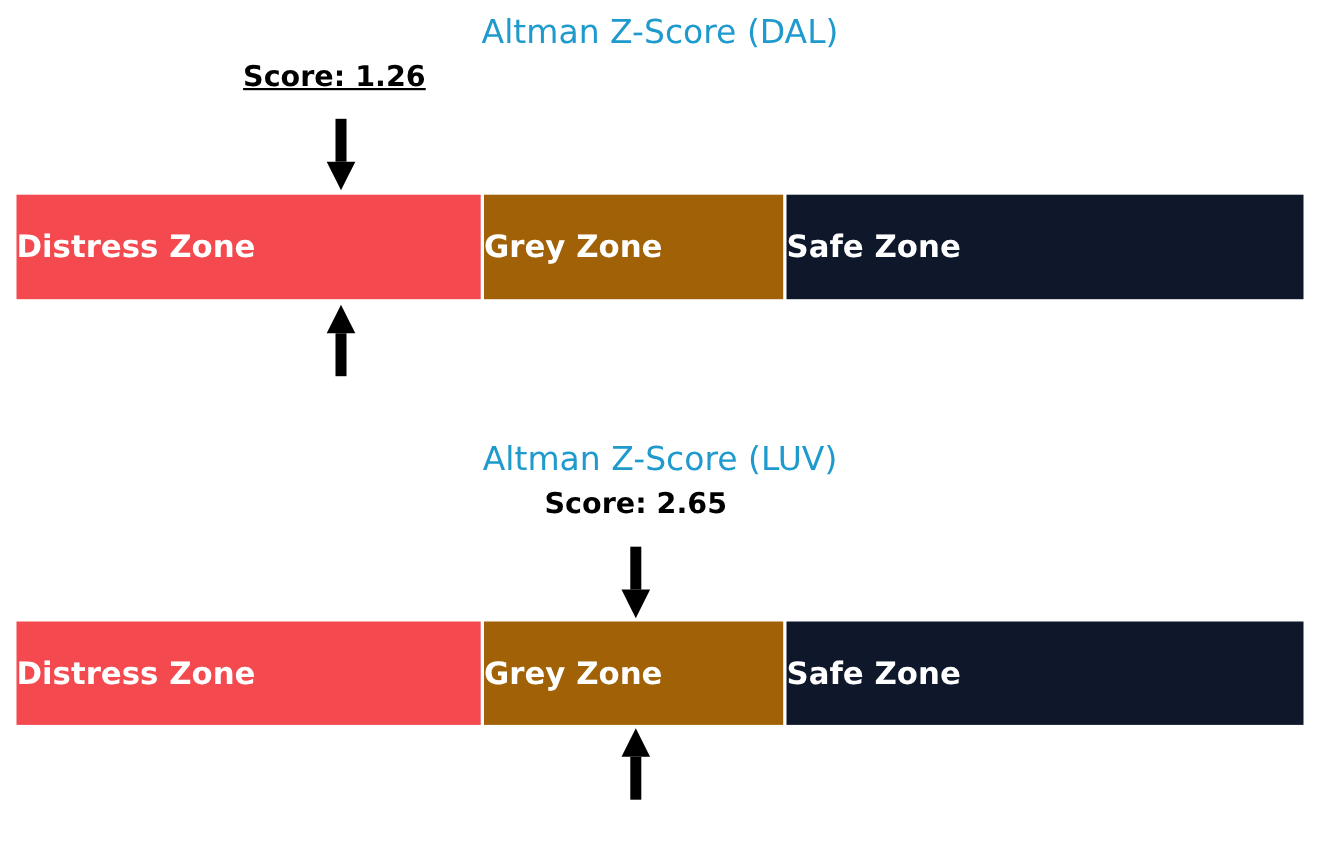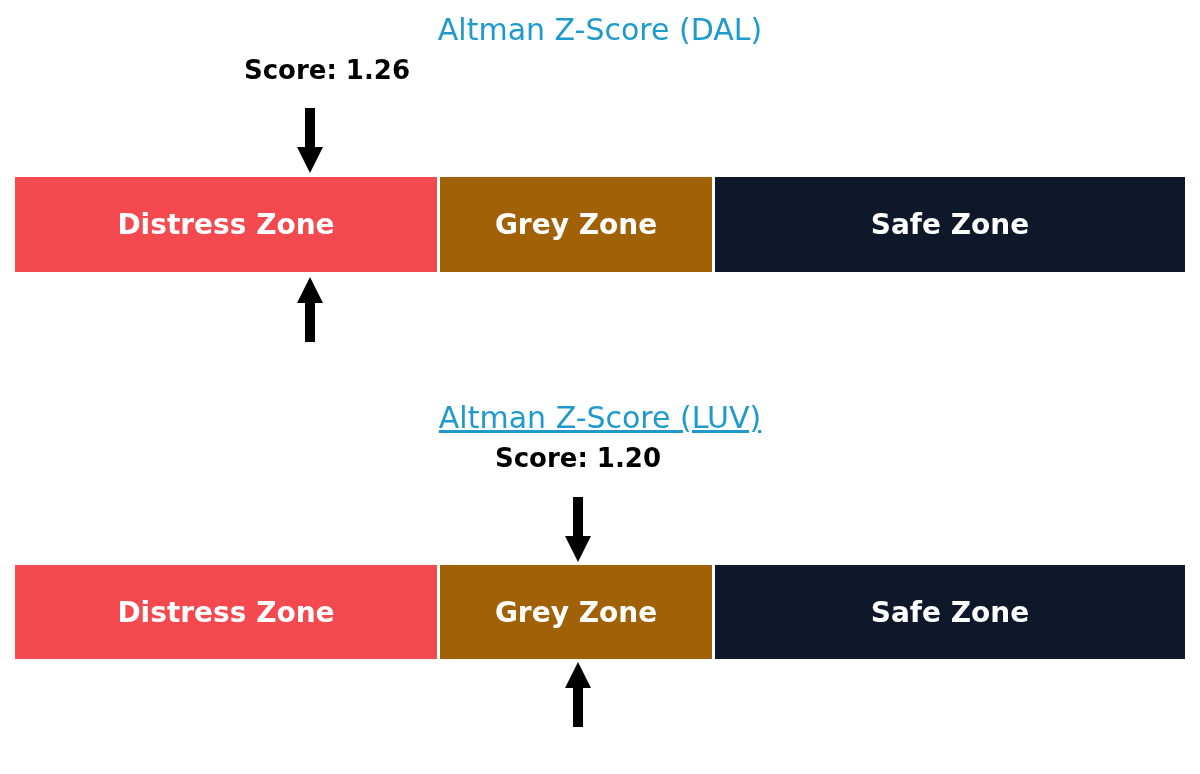--- a/index.html
+++ b/index.html
@@ -38,21 +38,21 @@
   .zone-bar {
     position: absolute;
     left: 15px;
     width: 1170px;
     display: flex;
     column-gap: 3px;
   }
   .zone {
     display: flex;
     align-items: center;
-    justify-content: center;
+    justify-content: flex-start;
     color: #ffffff;
     font-size: 28px;
     font-weight: bold;
     white-space: nowrap;
   }
   .zone-distress { width: 422px; background: #f4494f; }
   .zone-grey     { width: 272px; background: #a16207; }
   .zone-safe     { width: 470px; background: #0f172a; }
 
   .arrow {
@@ -72,27 +72,27 @@
   }
   .arrow-head-up {
     width: 0; height: 0;
     border-left: 13px solid transparent;
     border-right: 13px solid transparent;
     border-bottom: 26px solid #000000;
   }
 
   
   .c0 .chart-title { left: 600px; top: 14px; }
-  .c0 .score-label { left: 327px; top: 56px; }
+  .c0 .score-label { left: 304px; top: 56px; text-decoration: underline; }
   .c0 .arrow-top    { left: 310px; top: 108px; }
   .c0 .zone-bar     { top: 177px; height: 95px; }
   .c0 .arrow-bottom { left: 310px; top: 277px; }
 
   
-  .c1 .chart-title { left: 600px; top: 402px; text-decoration: underline; }
+  .c1 .chart-title { left: 600px; top: 402px; }
   .c1 .score-label { left: 578px; top: 444px; }
   .c1 .arrow-top    { left: 578px; top: 497px; }
   .c1 .zone-bar     { top: 565px; height: 94px; }
   .c1 .arrow-bottom { left: 578px; top: 662px; }
 </style>
 </head>
 <body>
 
 <div class="canvas">
 
@@ -118,21 +118,21 @@
     </div>
 
     <div class="arrow arrow-bottom">
       <div class="arrow-head-up"></div>
       <div class="arrow-shaft"></div>
     </div>
   </div>
 
   <div class="chart c1">
     <div class="chart-title">Altman Z-Score (LUV)</div>
-    <div class="score-label">Score: 1.20</div>
+    <div class="score-label">Score: 2.65</div>
 
     <div class="arrow arrow-top">
       <div class="arrow-shaft"></div>
       <div class="arrow-head-down"></div>
     </div>
 
     <div class="zone-bar">
       <div class="zone zone-distress">
         <span>Distress Zone</span>
       </div>

